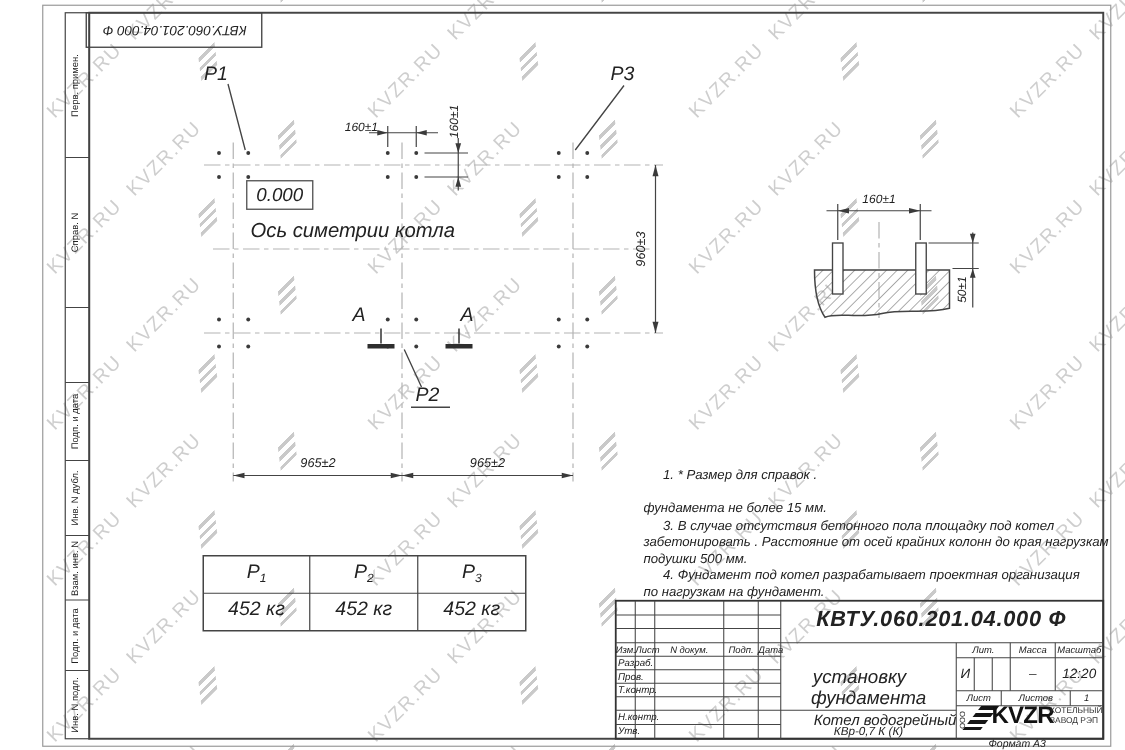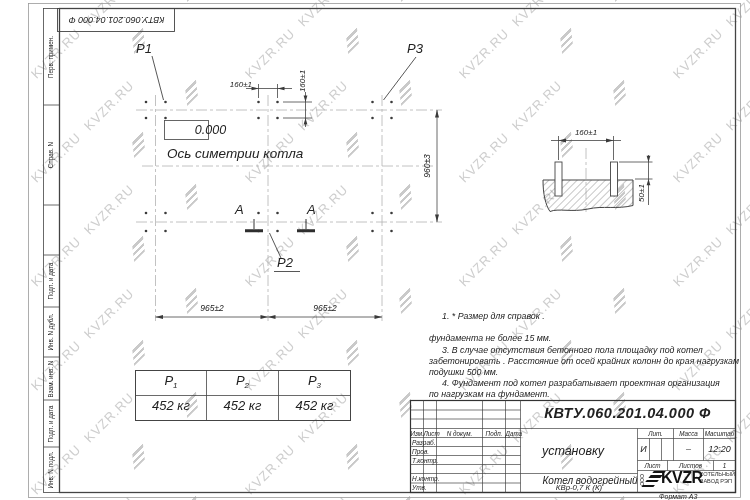--- a/index.html
+++ b/index.html
@@ -207,21 +207,21 @@
     <div class="tx c up r90" style="left:11.5px;top:150px;width:80px;height:10px;font-size:6.3px;">Справ. N</div>
     <div class="tx c up r90" style="left:11.5px;top:276px;width:80px;height:10px;font-size:6.3px;">Подп. и дата</div>
     <div class="tx c up r90" style="left:11.5px;top:327px;width:80px;height:10px;font-size:6.3px;">Инв. N дубл.</div>
     <div class="tx c up r90" style="left:11.5px;top:373.5px;width:80px;height:10px;font-size:6.3px;">Взам. инв. N</div>
     <div class="tx c up r90" style="left:11.5px;top:418.5px;width:80px;height:10px;font-size:6.3px;">Подп. и дата</div>
     <div class="tx c up r90" style="left:11.5px;top:464.5px;width:80px;height:10px;font-size:6.3px;">Инв. N подл.</div>
 
     <div class="tx" style="left:136px;top:42px;font-size:13px;">P1</div>
     <div class="tx" style="left:407px;top:42px;font-size:13px;">P3</div>
     <div class="tx" style="left:277px;top:256px;font-size:13px;">P2</div>
-    <div class="tx c" style="left:164.5px;top:120.5px;width:44px;height:19px;line-height:19px;font-size:12.5px;margin-left:24px;">0.000</div>
+    <div class="tx c" style="left:164.5px;top:120.5px;width:44px;height:19px;line-height:19px;font-size:12.5px;">0.000</div>
     <div class="tx" style="left:167px;top:146px;font-size:13.5px;">Ось симетрии котла</div>
 
     <div class="tx rt" style="left:212px;top:80px;width:40px;font-size:8px;">160±1</div>
     <div class="tx c r90" style="left:282px;top:76px;width:42px;height:10px;font-size:8px;">160±1</div>
     <div class="tx c" style="left:190px;top:304px;width:44px;font-size:8.5px;">965±2</div>
     <div class="tx c" style="left:303px;top:304px;width:44px;font-size:8.5px;">965±2</div>
     <div class="tx c r90" style="left:403px;top:161px;width:50px;height:10px;font-size:8.5px;">960±3</div>
 
     <div class="tx" style="left:235px;top:203px;font-size:13px;">А</div>
     <div class="tx" style="left:307px;top:203px;font-size:13px;">А</div>
@@ -242,20 +242,21 @@
     <div class="tx note ind" style="left:429px;top:311px;">1. * Размер для справок .</div>
     <div class="tx note" style="left:429px;top:333.4px;">фундамента не более 15 мм.</div>
     <div class="tx note ind" style="left:429px;top:344.6px;">3. В случае отсутствия бетонного пола площадку под котел</div>
     <div class="tx note" style="left:429px;top:355.8px;">забетонировать . Расстояние от осей крайних колонн до края нагрузкам</div>
     <div class="tx note" style="left:429px;top:367px;">подушки 500 мм.</div>
     <div class="tx note ind" style="left:429px;top:378.2px;">4. Фундамент под котел разрабатывает проектная организация</div>
     <div class="tx note" style="left:429px;top:389.4px;">по нагрузкам на фундамент.</div>
 
     <div class="tx c b" style="left:520px;top:405px;width:215px;font-size:14.5px;letter-spacing:.5px;">КВТУ.060.201.04.000  Ф</div>
     <div class="tx c" style="left:520.5px;top:443.5px;width:105px;font-size:12.5px;">установку</div>
+    <div class="tx c" style="left:520.5px;top:457.5px;width:117px;font-size:12.5px;">фундамента</div>
     <div class="tx c" style="left:520.5px;top:474.5px;width:139px;font-size:10px;">Котел водогрейный</div>
     <div class="tx c" style="left:520.5px;top:483.5px;width:117px;font-size:7.8px;">КВр-0,7 К (К)</div>
 
     <div class="tx c" style="left:410.5px;top:429.5px;width:13px;font-size:6.3px;">Изм.</div>
     <div class="tx c" style="left:423.5px;top:429.5px;width:13px;font-size:6.3px;">Лист</div>
     <div class="tx c" style="left:436.5px;top:429.5px;width:46px;font-size:6.3px;">N докум.</div>
     <div class="tx c" style="left:482.5px;top:429.5px;width:23px;font-size:6.3px;">Подп.</div>
     <div class="tx c" style="left:505.5px;top:429.5px;width:15px;font-size:6.3px;">Дата</div>
 
     <div class="tx" style="left:412px;top:438.7px;font-size:6.5px;">Разраб.</div>

